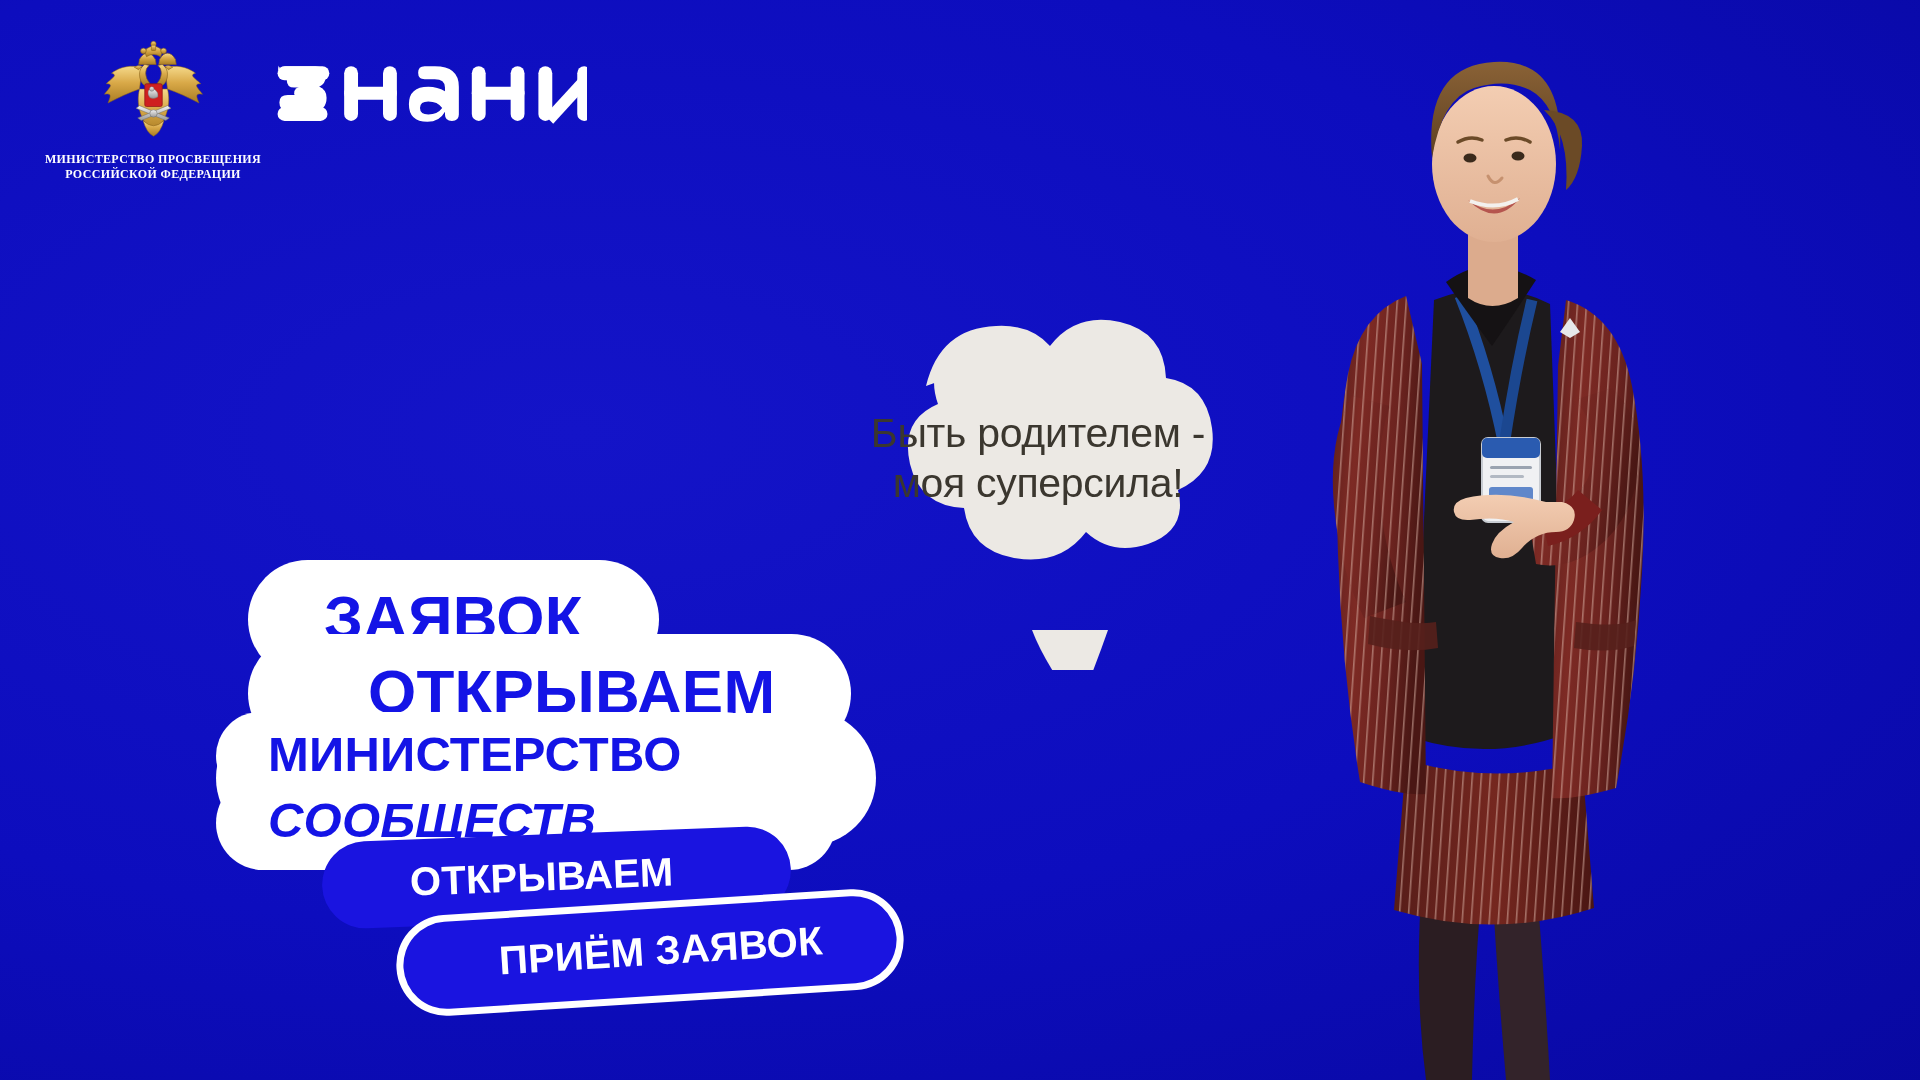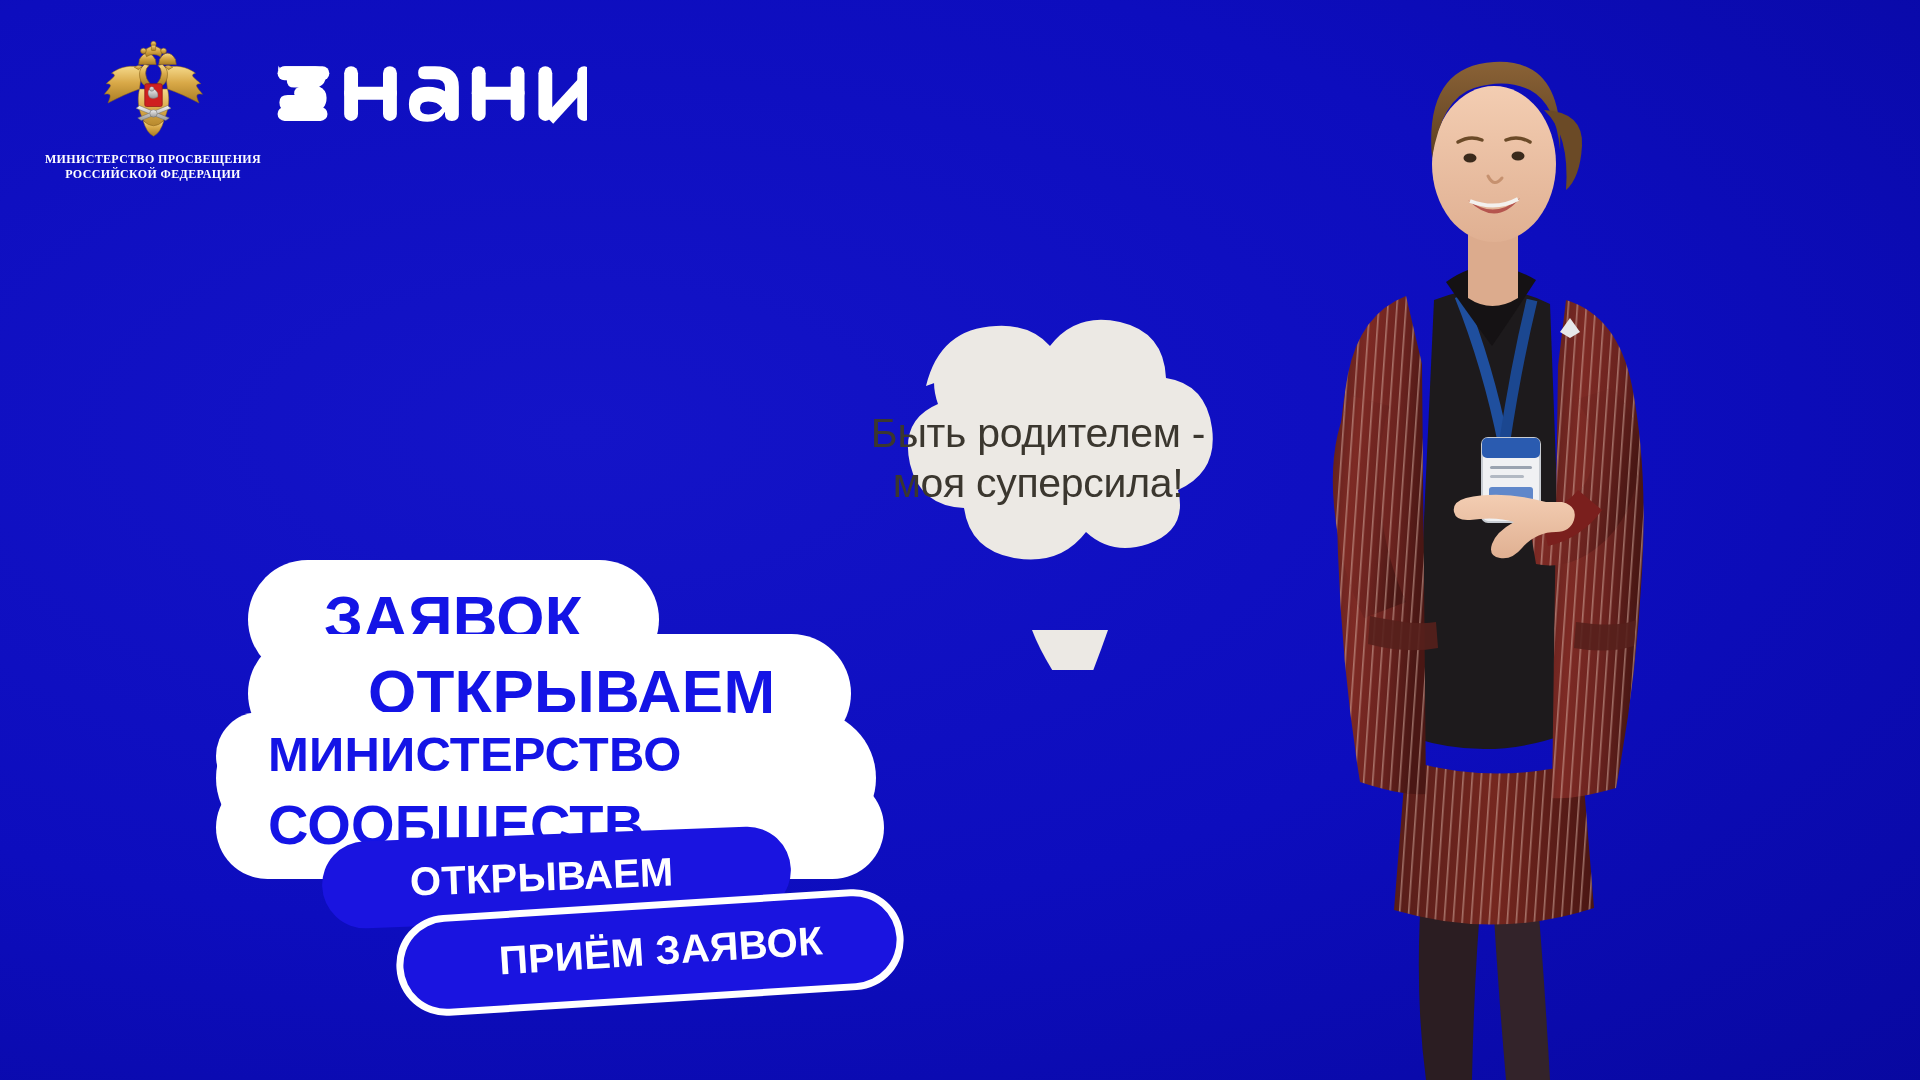--- a/index.html
+++ b/index.html
@@ -78,21 +78,21 @@
   .row-1 { left:248px; top:0px; }
   .row-1 .pill { font-size:62px; padding:22px 76px 26px 76px; }
 
   .row-2 { left:248px; top:74px; }
   .row-2 .pill { font-size:62px; padding:22px 76px 26px 120px; }
 
   .row-3 { left:216px; top:152px; }
   .row-3 .pill { font-size:49px; padding:18px 86px 20px 52px; line-height:1.02; }
 
   .row-4 { left:216px; top:216px; }
-  .row-4 .pill { font-size:56px; padding:16px 240px 22px 52px; }
+  .row-4 .pill { font-size:49px; padding:16px 240px 22px 52px;font-style:italic; }
 
   .cta-1 {
     left:322px; top:274px;
     transform: rotate(-2.2deg);
   }
   .cta-1 .pill { font-size:40px; padding:20px 118px 22px 88px; border-radius:46px; }
 
   .cta-2 {
     left:396px; top:342px;
     transform: rotate(-3.6deg);

